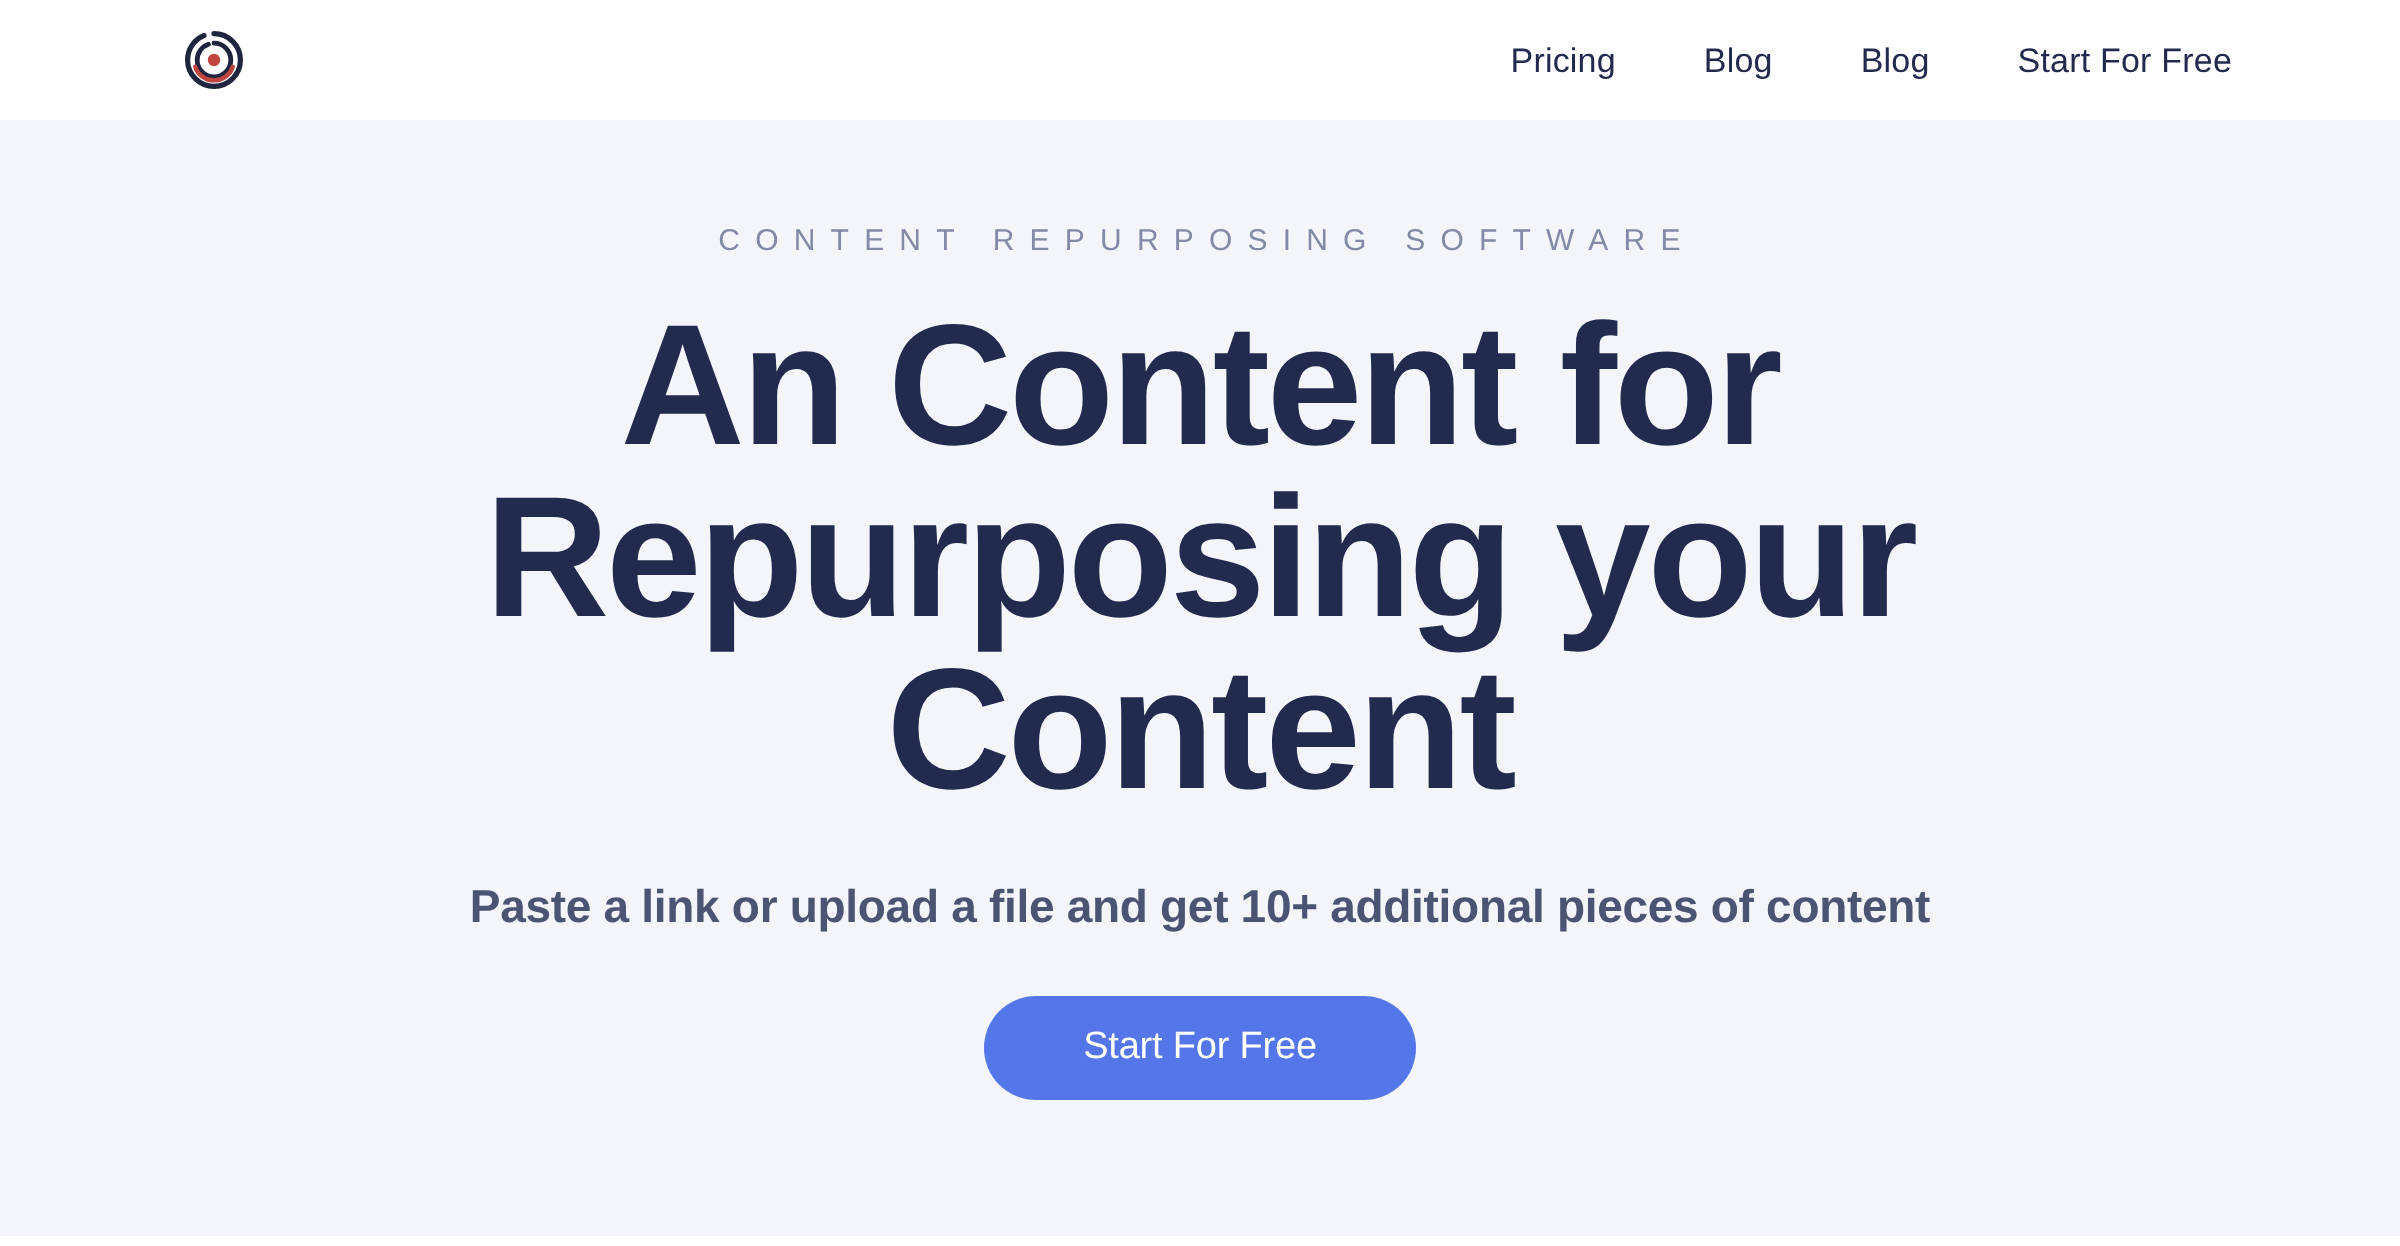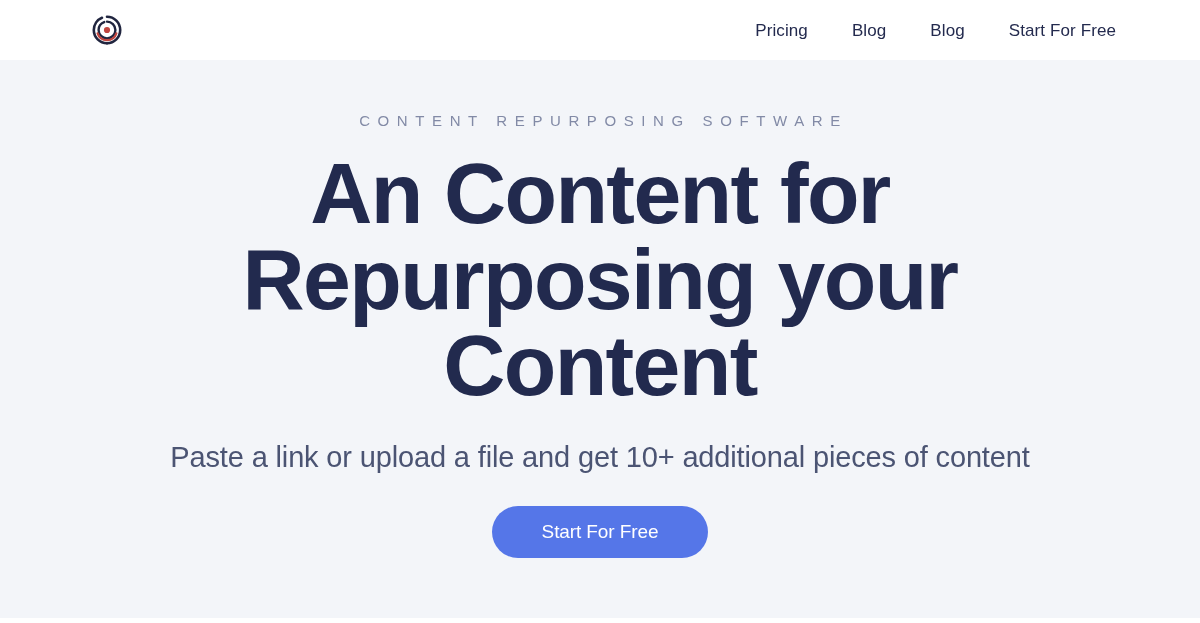--- a/index.html
+++ b/index.html
@@ -103,22 +103,22 @@
     letter-spacing: -1.6px;
     text-align: center;
     max-width: 820px;
     margin-top: 22px;
   }
 
   .hero-subtitle {
     margin: 0;
     margin-top: 31px;
     color: #4b5473;
-    font-size: 29px;
-    font-weight: 400;
+    font-size: 23px;
+    font-weight: 700;
     line-height: 1.3;
     letter-spacing: -0.15px;
     text-align: right;
     white-space: nowrap;
   }
 
   .hero-cta-wrap {
     margin-top: 29px;
     display: flex;
     justify-content: center;

